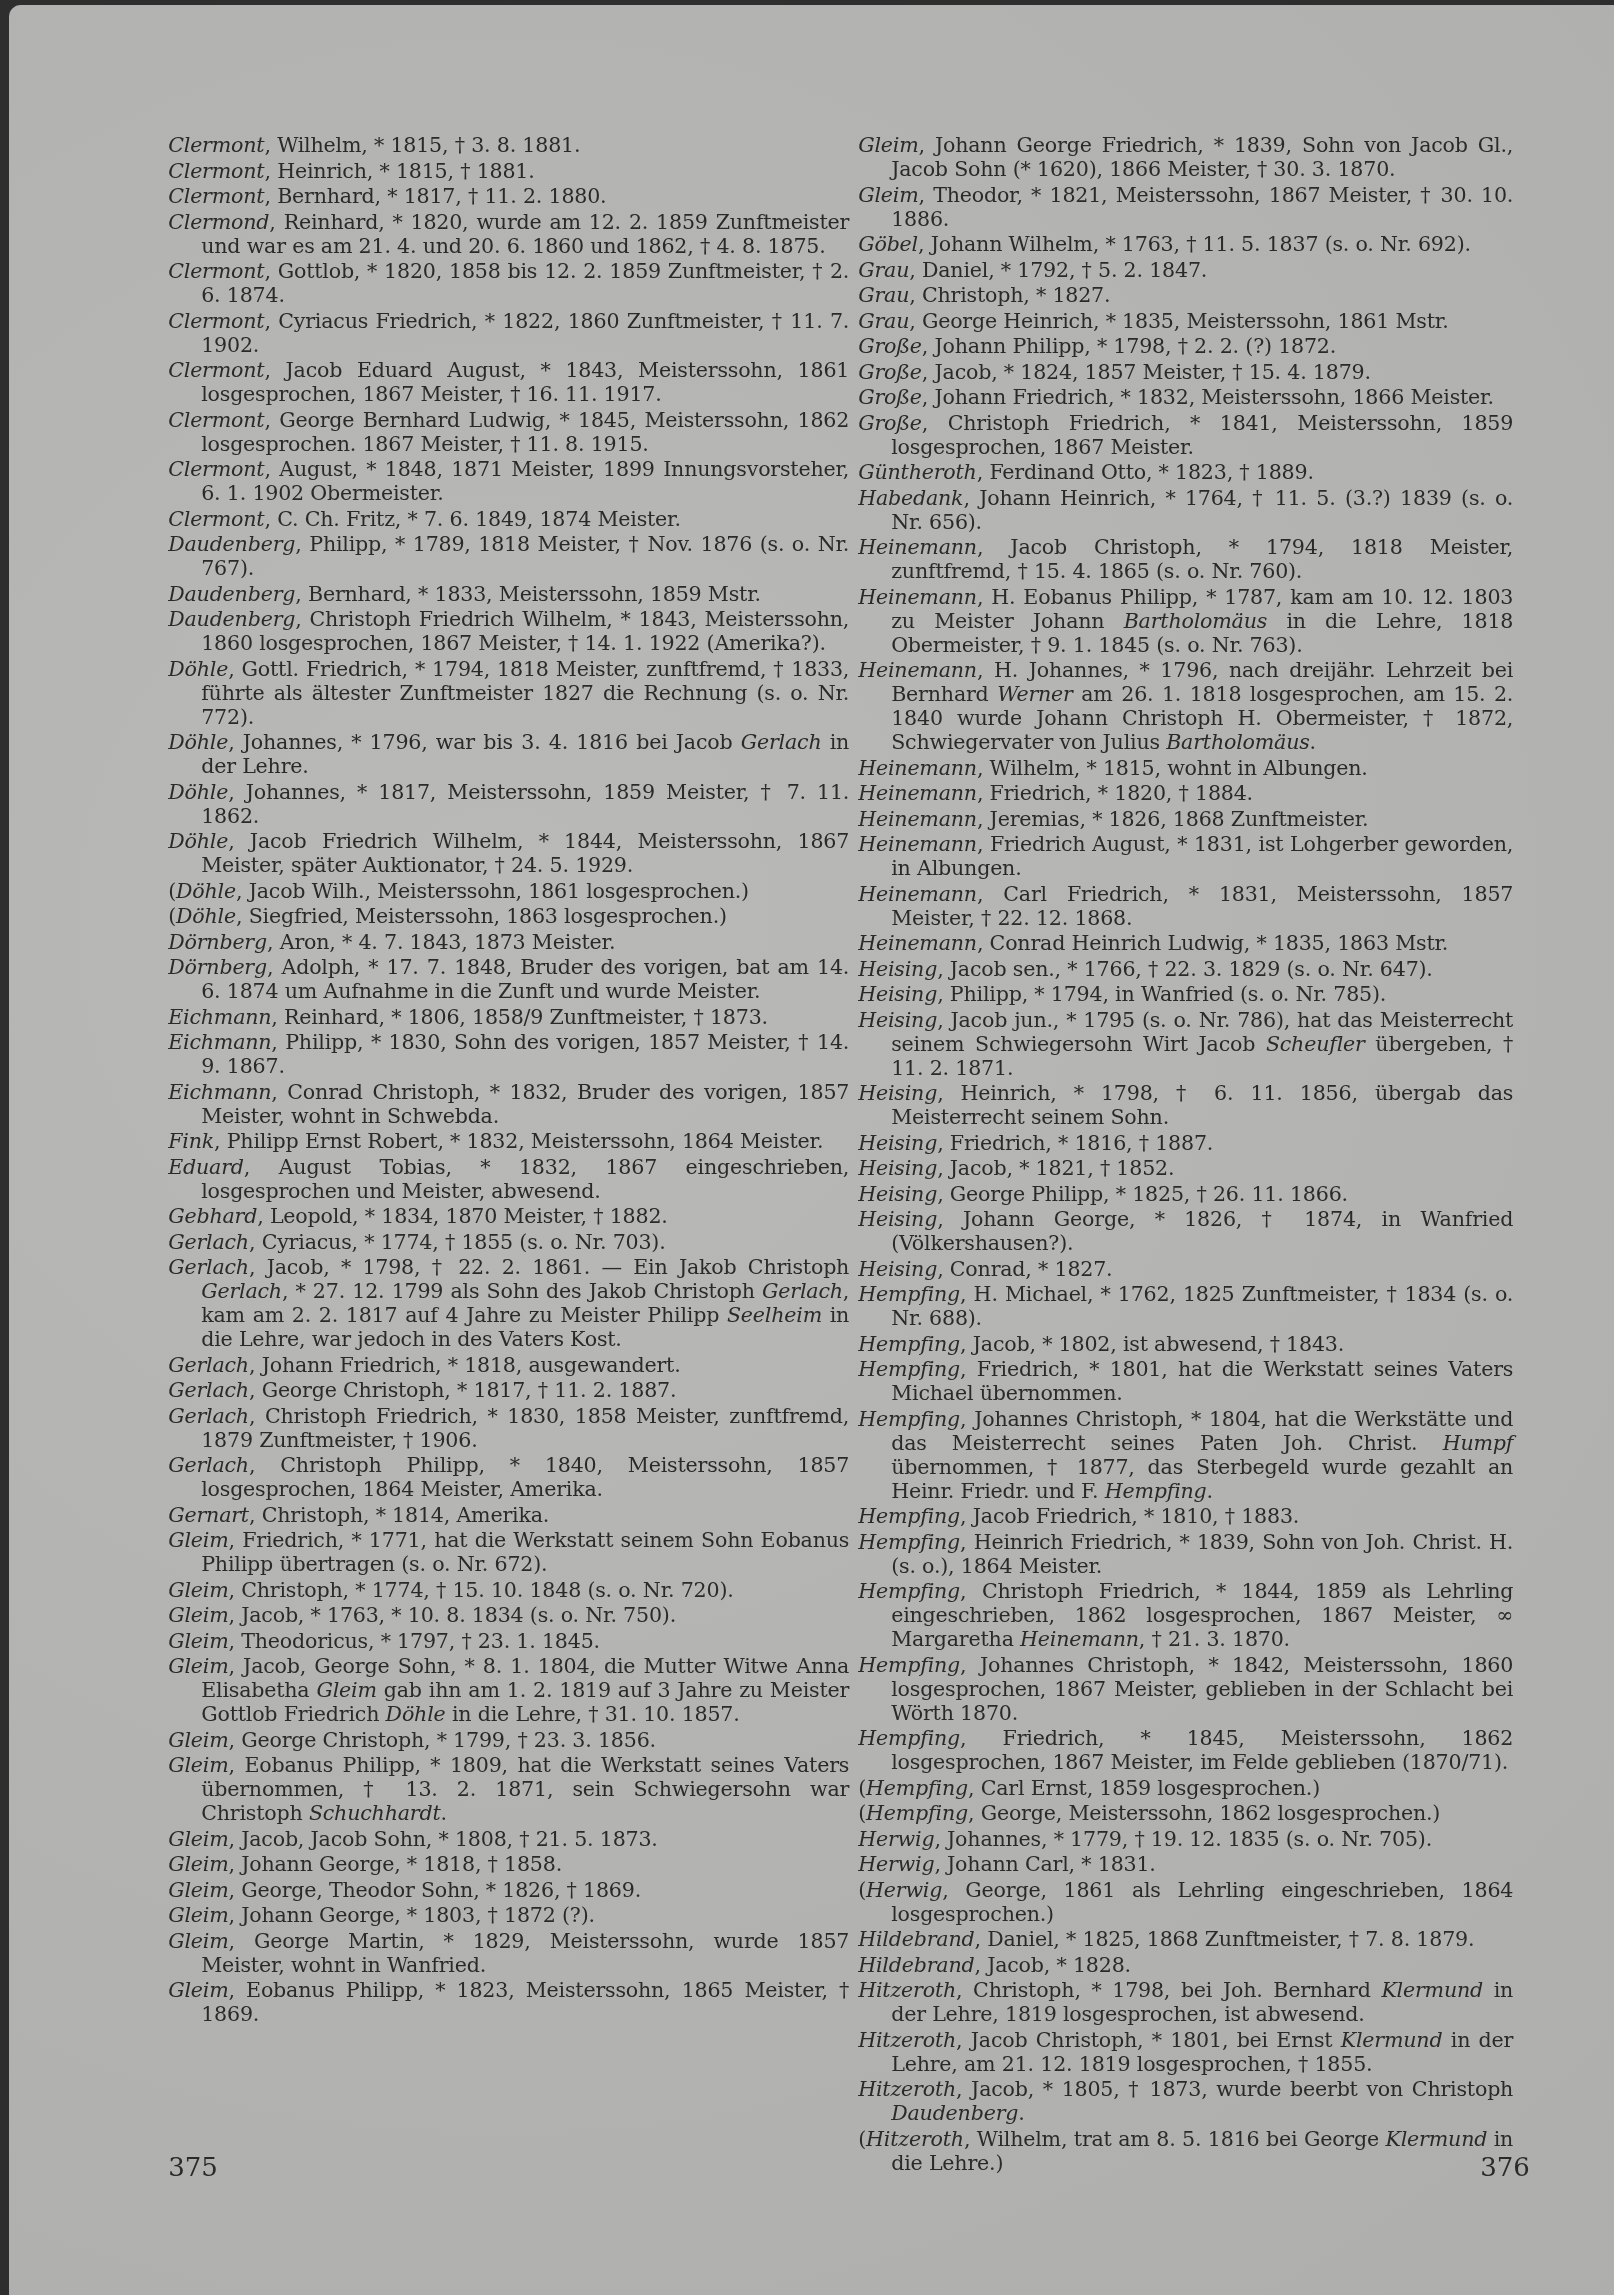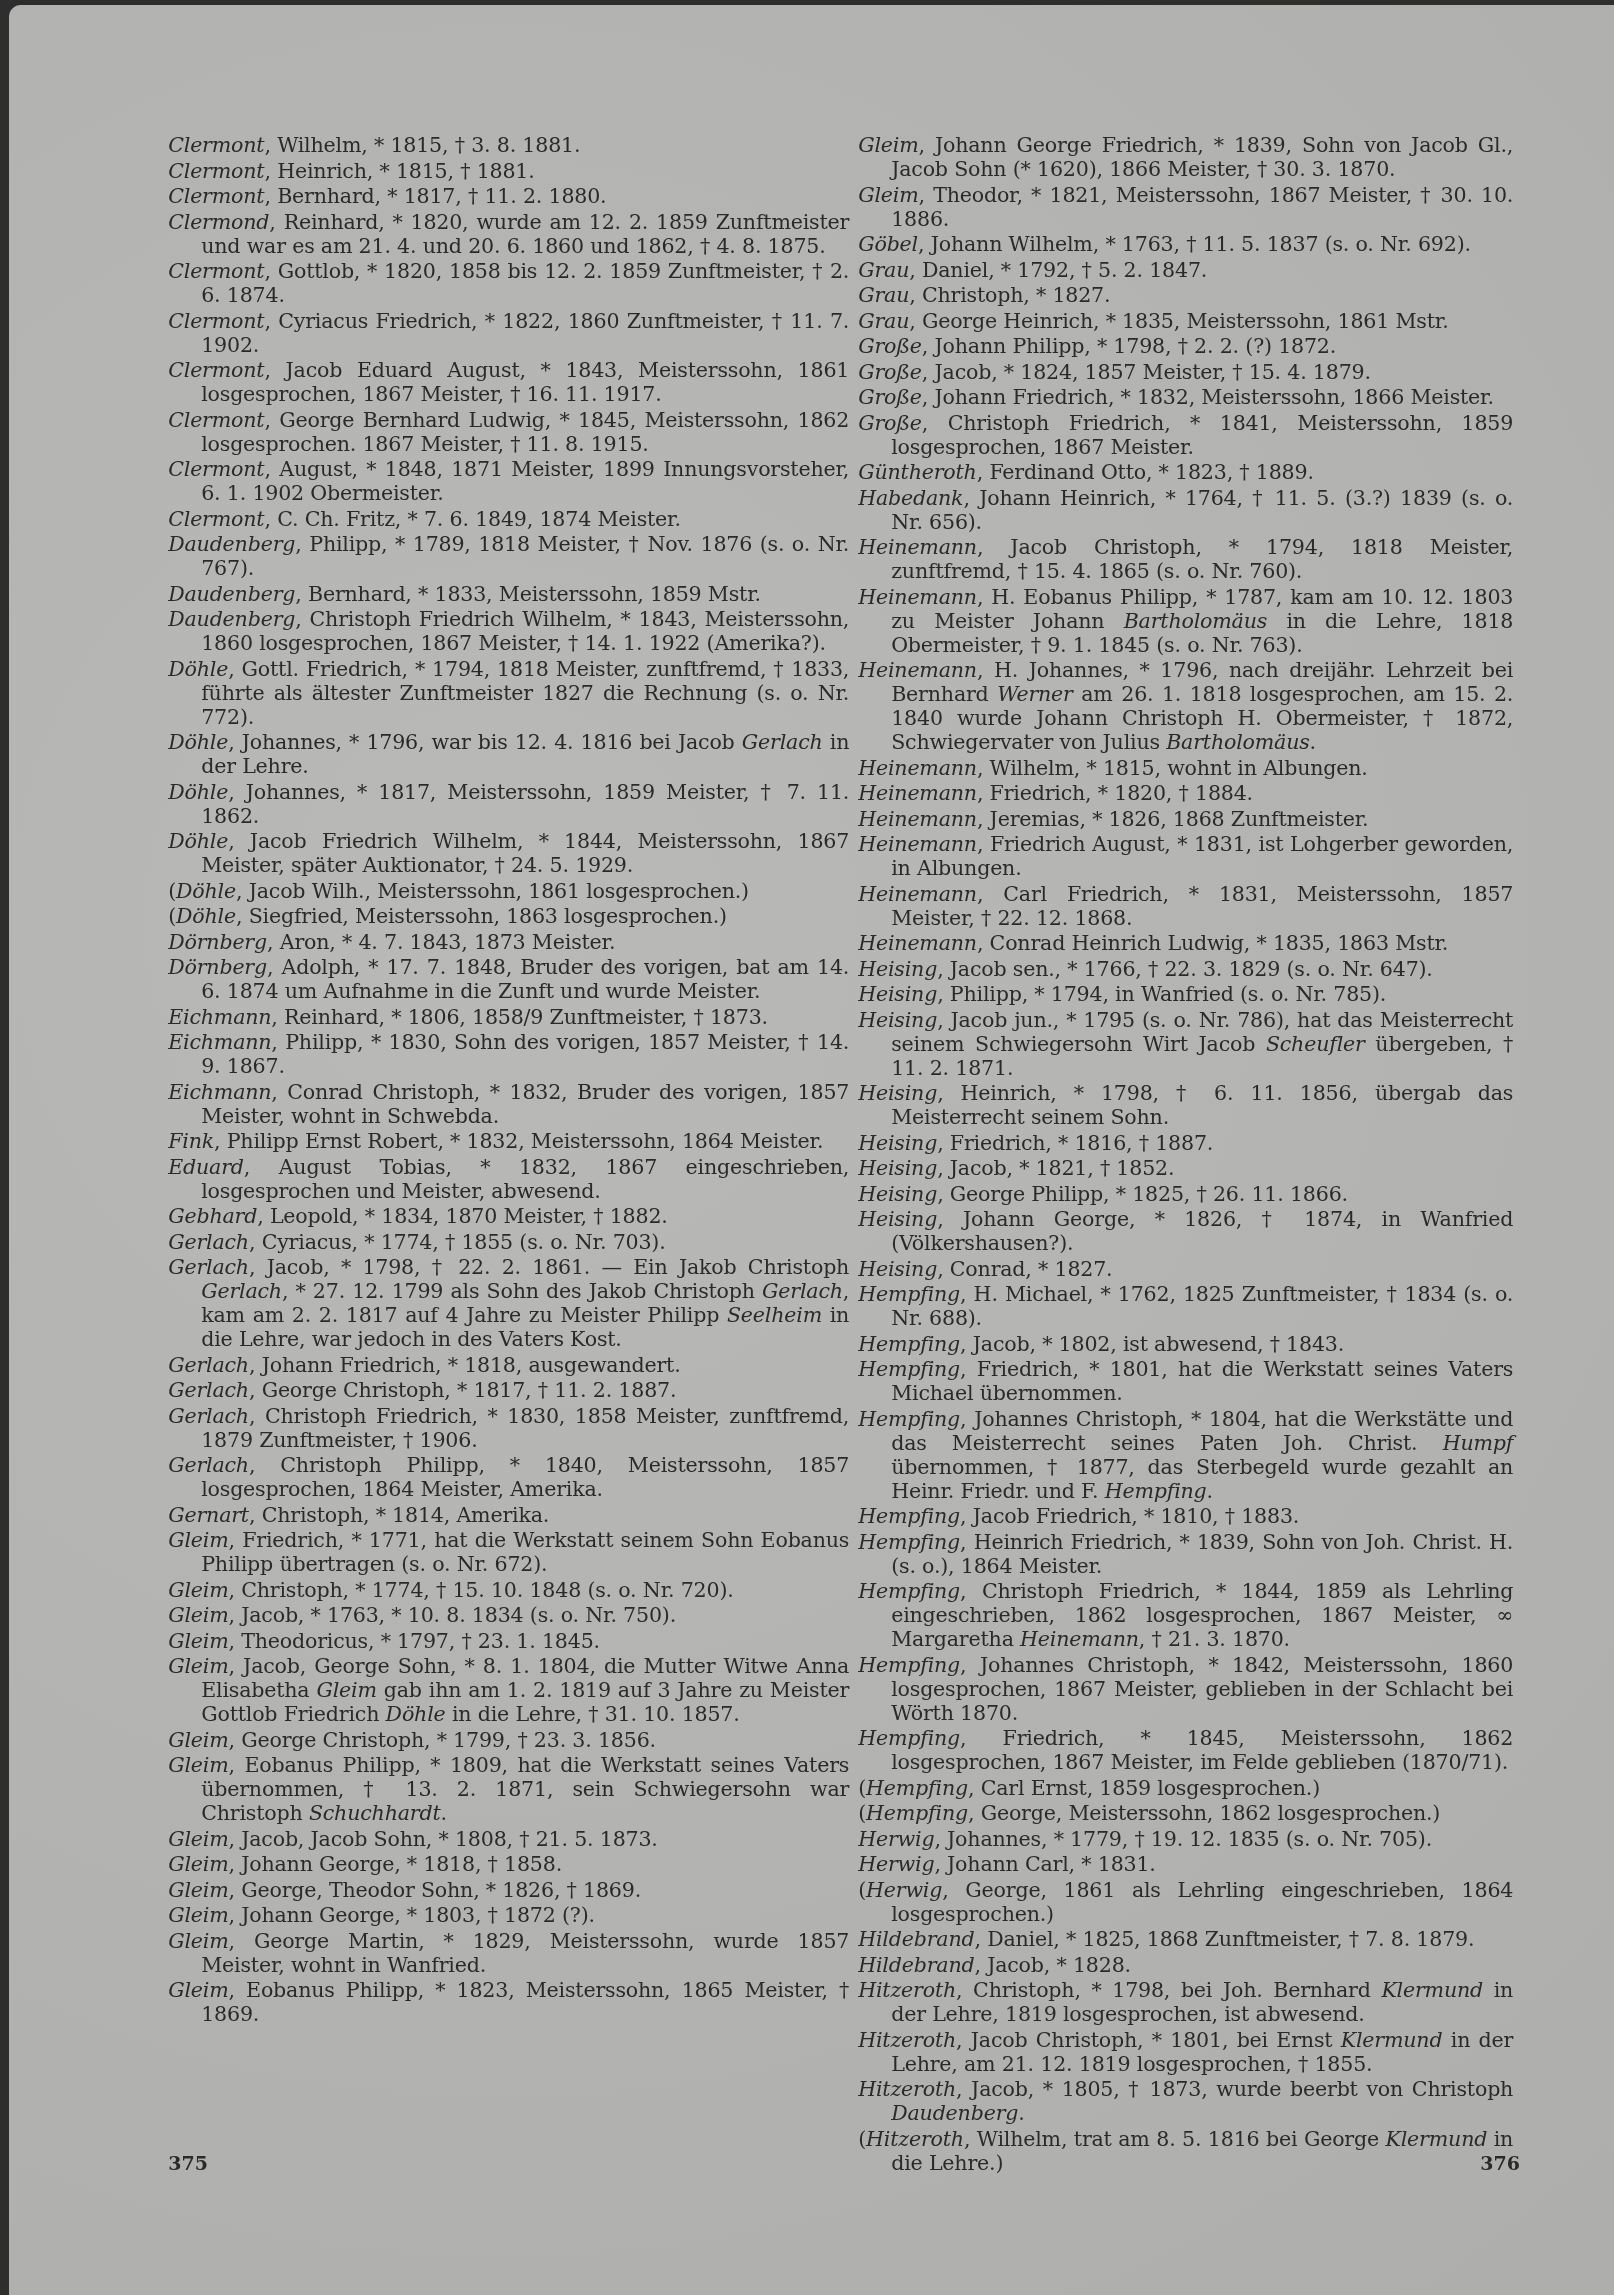--- a/index.html
+++ b/index.html
@@ -30,21 +30,21 @@
   .col-right { left: 849px; width: 655px; }
   .entry {
     padding-left: 33px;
     text-indent: -33px;
     margin: 0 0 1.5px 0;
     hyphens: manual;
   }
   .it { font-style: italic; }
   .page-number {
     position: absolute; top: 2147px;
-    font-size: 19px; color: #2a2a2a; font-weight: bold;
+    font-size: 26px; color: #2a2a2a;
   }
   .pn-left { left: 159px; }
   .pn-right { left: 1471px; }
 </style>
 </head>
 <body>
 
 <div class="page">
   <div class="column col-left">
       <p class="entry"><span class="it">Clermont</span><span>, Wilhelm, * 1815, † 3. 8. 1881.</span></p>
@@ -54,21 +54,21 @@
       <p class="entry"><span class="it">Clermont</span><span>, Gottlob, * 1820, 1858 bis 12. 2. 1859 Zunftmeister, † 2. 6. 1874.</span></p>
       <p class="entry"><span class="it">Clermont</span><span>, Cyriacus Friedrich, * 1822, 1860 Zunftmeister, † 11. 7. 1902.</span></p>
       <p class="entry"><span class="it">Clermont</span><span>, Jacob Eduard August, * 1843, Meisterssohn, 1861 losgesprochen, 1867 Meister, † 16. 11. 1917.</span></p>
       <p class="entry"><span class="it">Clermont</span><span>, George Bernhard Ludwig, * 1845, Meisterssohn, 1862 losgesprochen. 1867 Meister, † 11. 8. 1915.</span></p>
       <p class="entry"><span class="it">Clermont</span><span>, August, * 1848, 1871 Meister, 1899 Innungsvorsteher, 6. 1. 1902 Obermeister.</span></p>
       <p class="entry"><span class="it">Clermont</span><span>, C. Ch. Fritz, * 7. 6. 1849, 1874 Meister.</span></p>
       <p class="entry"><span class="it">Daudenberg</span><span>, Philipp, * 1789, 1818 Meister, † Nov. 1876 (s. o. Nr. 767).</span></p>
       <p class="entry"><span class="it">Daudenberg</span><span>, Bernhard, * 1833, Meisterssohn, 1859 Mstr.</span></p>
       <p class="entry"><span class="it">Daudenberg</span><span>, Christoph Friedrich Wilhelm, * 1843, Meisterssohn, 1860 losgesprochen, 1867 Meister, † 14. 1. 1922 (Amerika?).</span></p>
       <p class="entry"><span class="it">Döhle</span><span>, Gottl. Friedrich, * 1794, 1818 Meister, zunftfremd, † 1833, führte als ältester Zunftmeister 1827 die Rechnung (s. o. Nr. 772).</span></p>
-      <p class="entry"><span class="it">Döhle</span><span>, Johannes, * 1796, war bis 12. 4. 1816 bei Jacob </span><span class="it">Gerlach</span><span> in der Lehre.</span></p>
+      <p class="entry"><span class="it">Döhle</span><span>, Johannes, * 1796, war bis 3. 4. 1816 bei Jacob </span><span class="it">Gerlach</span><span> in der Lehre.</span></p>
       <p class="entry"><span class="it">Döhle</span><span>, Johannes, * 1817, Meisterssohn, 1859 Meister, † 7. 11. 1862.</span></p>
       <p class="entry"><span class="it">Döhle</span><span>, Jacob Friedrich Wilhelm, * 1844, Meisterssohn, 1867 Meister, später Auktionator, † 24. 5. 1929.</span></p>
       <p class="entry"><span>(</span><span class="it">Döhle</span><span>, Jacob Wilh., Meisterssohn, 1861 losgesprochen.)</span></p>
       <p class="entry"><span>(</span><span class="it">Döhle</span><span>, Siegfried, Meisterssohn, 1863 losgesprochen.)</span></p>
       <p class="entry"><span class="it">Dörnberg</span><span>, Aron, * 4. 7. 1843, 1873 Meister.</span></p>
       <p class="entry"><span class="it">Dörnberg</span><span>, Adolph, * 17. 7. 1848, Bruder des vorigen, bat am 14. 6. 1874 um Aufnahme in die Zunft und wurde Meister.</span></p>
       <p class="entry"><span class="it">Eichmann</span><span>, Reinhard, * 1806, 1858/9 Zunftmeister, † 1873.</span></p>
       <p class="entry"><span class="it">Eichmann</span><span>, Philipp, * 1830, Sohn des vorigen, 1857 Meister, † 14. 9. 1867.</span></p>
       <p class="entry"><span class="it">Eichmann</span><span>, Conrad Christoph, * 1832, Bruder des vorigen, 1857 Meister, wohnt in Schwebda.</span></p>
       <p class="entry"><span class="it">Fink</span><span>, Philipp Ernst Robert, * 1832, Meisterssohn, 1864 Meister.</span></p>

